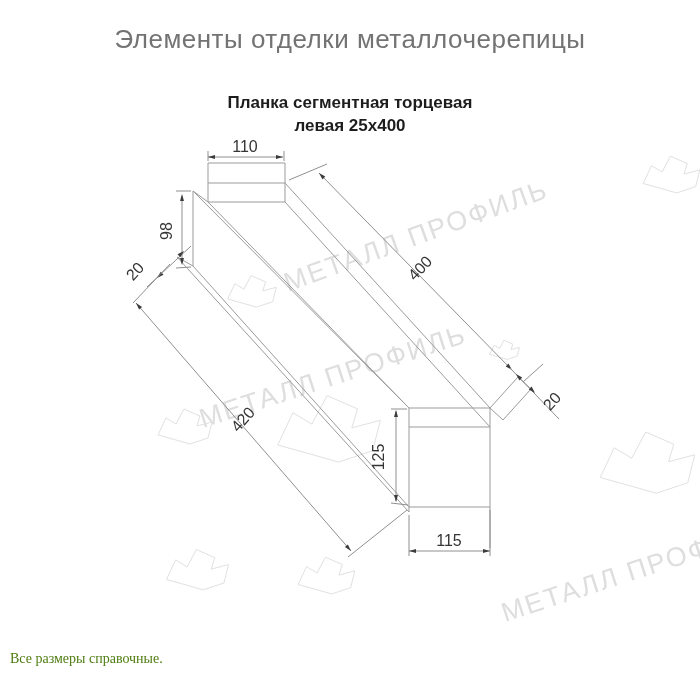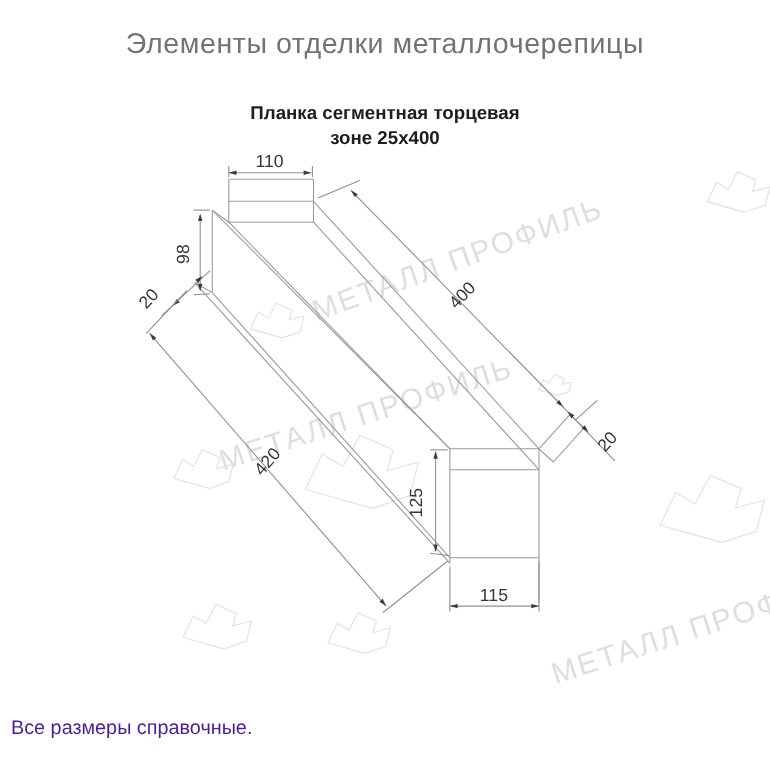--- a/index.html
+++ b/index.html
@@ -2,21 +2,21 @@
 <html><head>
 <meta charset="utf-8">
 <style>
   html,body{margin:0;padding:0;background:#fff;}
   .page{position:relative;width:700px;height:700px;background:#ffffff;overflow:hidden;
         font-family:"Liberation Sans", sans-serif;}
   .title{position:absolute;top:24px;left:0;width:700px;text-align:center;
          font-size:26px;color:#737373;letter-spacing:0.5px;}
   .subtitle{position:absolute;top:92px;left:0;width:700px;text-align:center;
             font-size:17px;line-height:1.35;color:#1d1d1d;font-weight:bold;}
-  .footer{position:absolute;left:10px;top:650px;font-size:18px;line-height:1.3;color:#4c1d95;}
+  .footer{position:absolute;left:10px;top:650px;font-size:14px;line-height:1.3;color:#4d7c0f;font-family:Liberation Serif, serif;}
   svg.drawing{position:absolute;left:0;top:0;}
   .geo{stroke:#9b9b9b;stroke-width:1;fill:none;}
   .dim{stroke:#8f8f8f;stroke-width:1;fill:none;}
   .arr{fill:#3c3c3c;stroke:none;}
   .dimtext{font-family:"Liberation Sans", sans-serif;font-size:16px;fill:#353535;}
   .wmtext{font-family:"Liberation Sans", sans-serif;font-size:27px;fill:#dedede;letter-spacing:2px;}
   .wmlogo{stroke:#e1e1e1;stroke-width:1;fill:none;}
 </style>
 </head>
 <body>
@@ -139,20 +139,20 @@
       <polygon class="arr" points="516,374 522.2,377.6 519.4,380.4"></polygon>
       <polygon class="arr" points="535,393 531.6,386.6 528.8,389.4"></polygon>
       <text class="dimtext" text-anchor="middle" transform="translate(556,405) rotate(-47)">20</text>
     </g>
   </svg>
 
   <div class="title">Элементы отделки металлочерепицы</div>
 
   <div class="subtitle">
     <div>Планка сегментная торцевая</div>
-    <div>зоне 25х400</div>
+    <div>левая 25х400</div>
   </div>
 
   <div class="footer">
     <div>Все размеры справочные.</div>
   </div>
 
 </div>
 
 </body></html>

